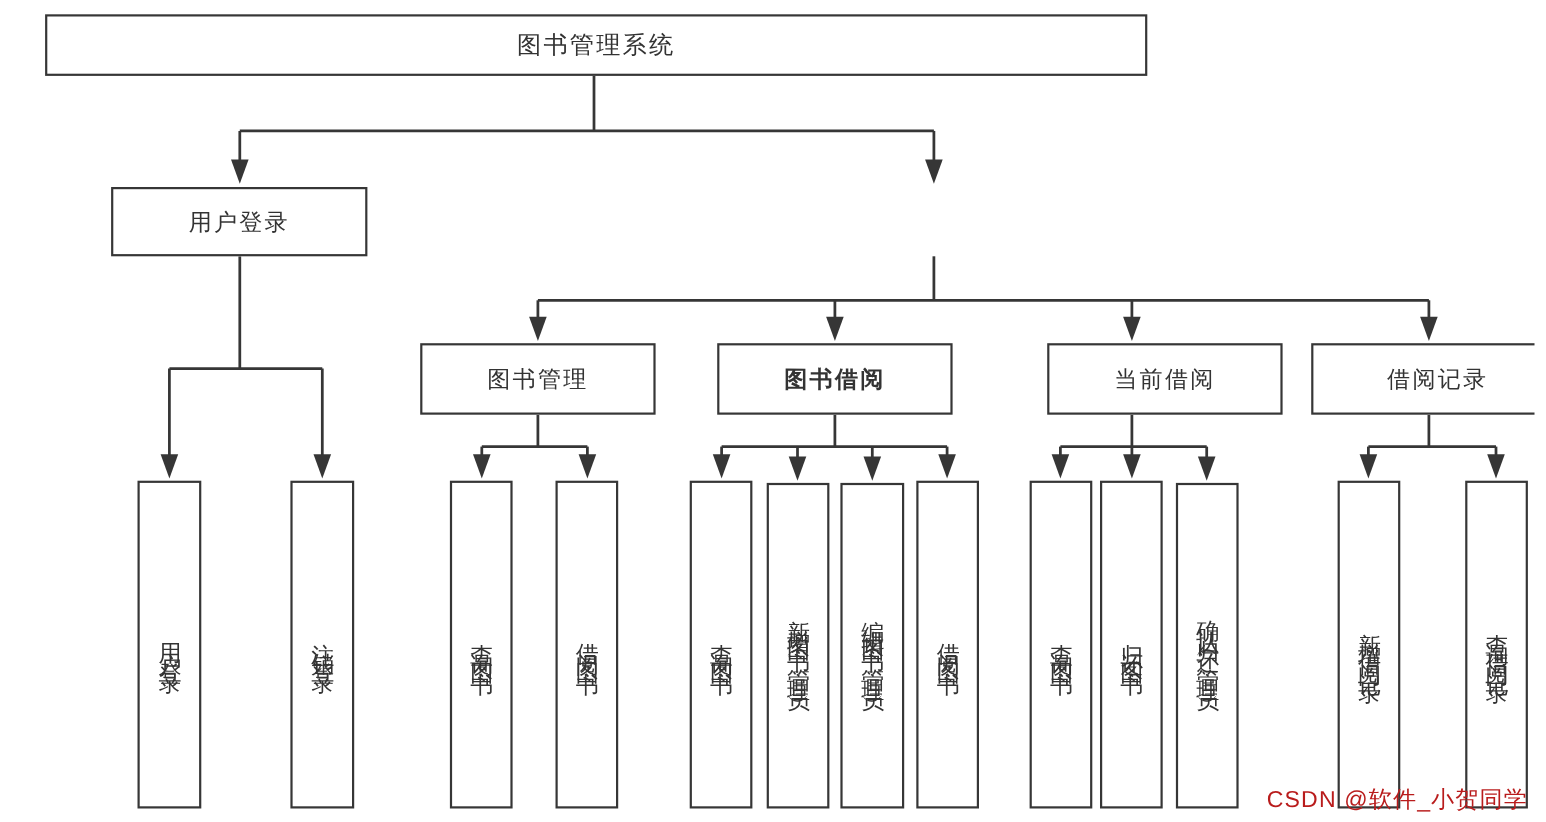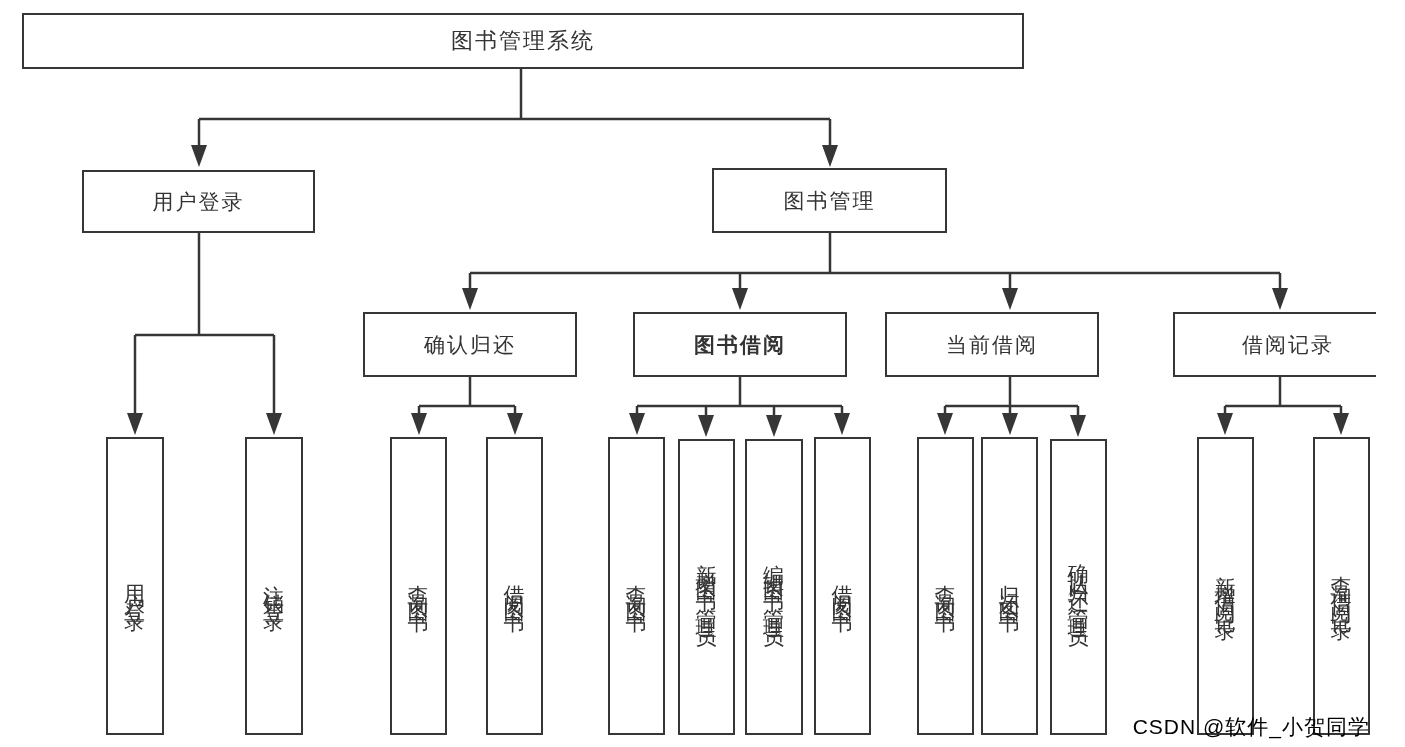--- a/index.html
+++ b/index.html
@@ -3,20 +3,21 @@
 <meta charset="utf-8">
 <style>
   html, body { margin: 0; padding: 0; background: #ffffff; }
   .canvas {
     position: relative;
     width: 1376px;
     height: 747px;
     background: #ffffff;
     font-family: "Liberation Sans", sans-serif;
     overflow: hidden;
+    margin-left: 19px;
   }
   svg.connectors {
     position: absolute;
     left: 0; top: 0;
     width: 1405px; height: 747px;
   }
   .node {
     position: absolute;
     box-sizing: border-box;
     background: #ffffff;
@@ -35,21 +36,21 @@
     text-orientation: mixed;
     font-size: 21px;
     letter-spacing: 9px;
     line-height: 1;
   }
   .watermark {
     position: absolute;
     right: 6px;
     bottom: 6px;
     font-size: 21px;
-    color: #000000;
+    color: #b91c1c;
     letter-spacing: 1px;
     white-space: nowrap;
   }
 </style>
 </head>
 <body>
 
 <div class="canvas">
 
   <svg class="connectors" viewBox="0 0 1405 747" xmlns="http://www.w3.org/2000/svg">
@@ -103,25 +104,24 @@
       <polygon points="1070,415 1086,415 1078,437" fill="#363636"></polygon>
       <line x1="1225" y1="406" x2="1225" y2="419" stroke="#363636" stroke-width="2.5"></line>
       <polygon points="1217,413 1233,413 1225,435" fill="#363636"></polygon>
       <line x1="1341" y1="406" x2="1341" y2="419" stroke="#363636" stroke-width="2.5"></line>
       <polygon points="1333,413 1349,413 1341,435" fill="#363636"></polygon>
     </svg>
 
   <div class="node h root-box" style="left:22px; top:13px; width:1002px; height:56px;">图书管理系统</div>
 
   <div class="node h" style="left:82px; top:170px; width:233px; height:63px;">用户登录</div>
-  <div class="node h" style="left:712px; top:168px; width:235px; height:65px;">图书管理</div>
 
-  <div class="node h" style="left:363px; top:312px; width:214px; height:65px;">确认归还</div>
+  <div class="node h" style="left:363px; top:312px; width:214px; height:65px;">图书管理</div>
   <div class="node h" style="left:633px; top:312px; width:214px; height:65px;font-weight:bold;">图书借阅</div>
-  <div class="node h" style="left:885px; top:312px; width:214px; height:65px;">当前借阅</div>
+  <div class="node h" style="left:933px; top:312px; width:214px; height:65px;">当前借阅</div>
   <div class="node h" style="left:1173px; top:312px; width:214px; height:65px;padding-left:16px;">借阅记录</div>
 
   <div class="node v" style="left:106px; top:437px; width:58px; height:298px;">用户登录</div>
   <div class="node v" style="left:245px; top:437px; width:58px; height:298px;">注销登录</div>
 
   <div class="node v" style="left:390px; top:437px; width:57px; height:298px;">查询图书</div>
   <div class="node v" style="left:486px; top:437px; width:57px; height:298px;">借阅图书</div>
 
   <div class="node v" style="left:608px; top:437px; width:57px; height:298px;">查询图书</div>
   <div class="node v" style="left:678px; top:439px; width:57px; height:296px;">新增图书（管理员）</div>

